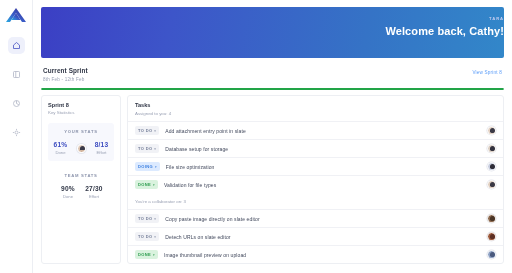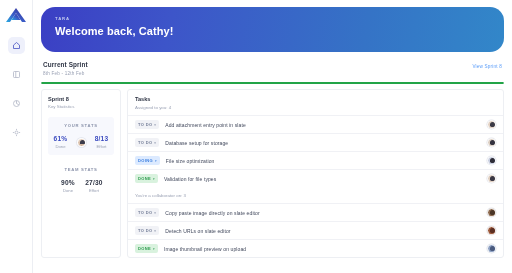--- a/index.html
+++ b/index.html
@@ -27,25 +27,26 @@
     border-radius: 5px;
   }
   .nav-icon.active { background: #eef0fb; }
   .nav-icon svg { display:block; }
 
   
   .main { flex: 1 1 auto; height: 273px; background:#ffffff; position: relative; padding: 7px 8px 0 8px; }
 
   
   .banner {
-    height: 45px; border-radius: 14px;
+    height: 51px; border-radius: 2px;
     background: linear-gradient(100deg, #3b3fc4 0%, #3d55c9 28%, #3573c6 70%, #3287c9 100%);
     padding: 9px 0 0 14px;
     color: #fff;
     overflow: hidden;
+    text-align: right;
   }
   .banner-eyebrow {
     font-size: 4.2px; letter-spacing: 0.9px; font-weight: 700;
     color: #c5cdf0; text-transform: uppercase; margin-bottom: 4px;
   }
   .banner-title { font-size: 11px; font-weight: 700; letter-spacing: 0.1px; color:#ffffff; }
 
   
   .sprint-head { display:flex; align-items:flex-start; justify-content:space-between; padding: 9px 2px 0 2px; }
   .sprint-title { font-size: 6.4px; font-weight: 700; color:#2f3545; letter-spacing: 0.1px; }

